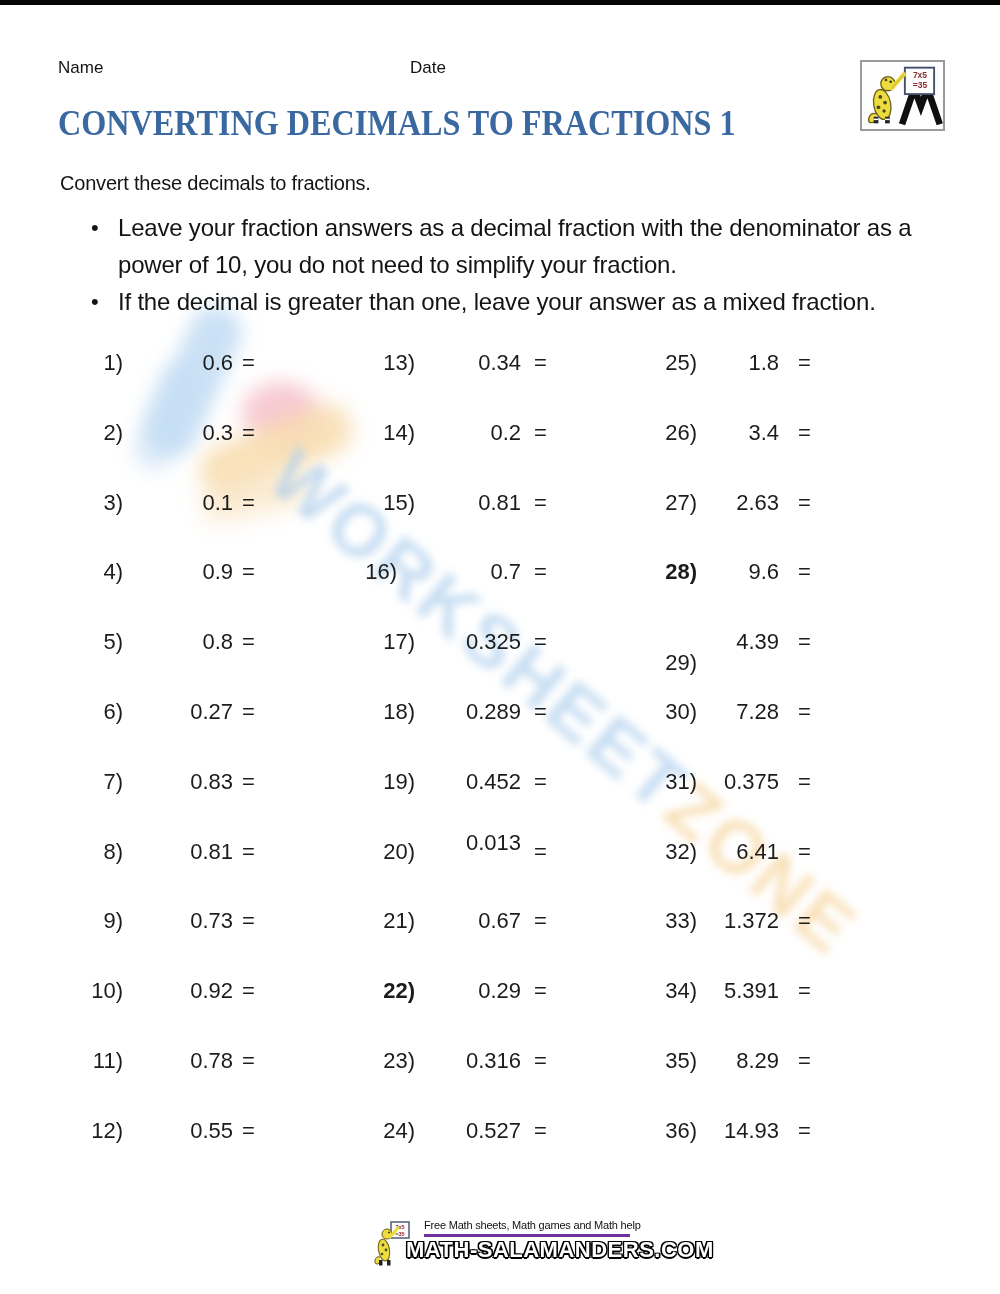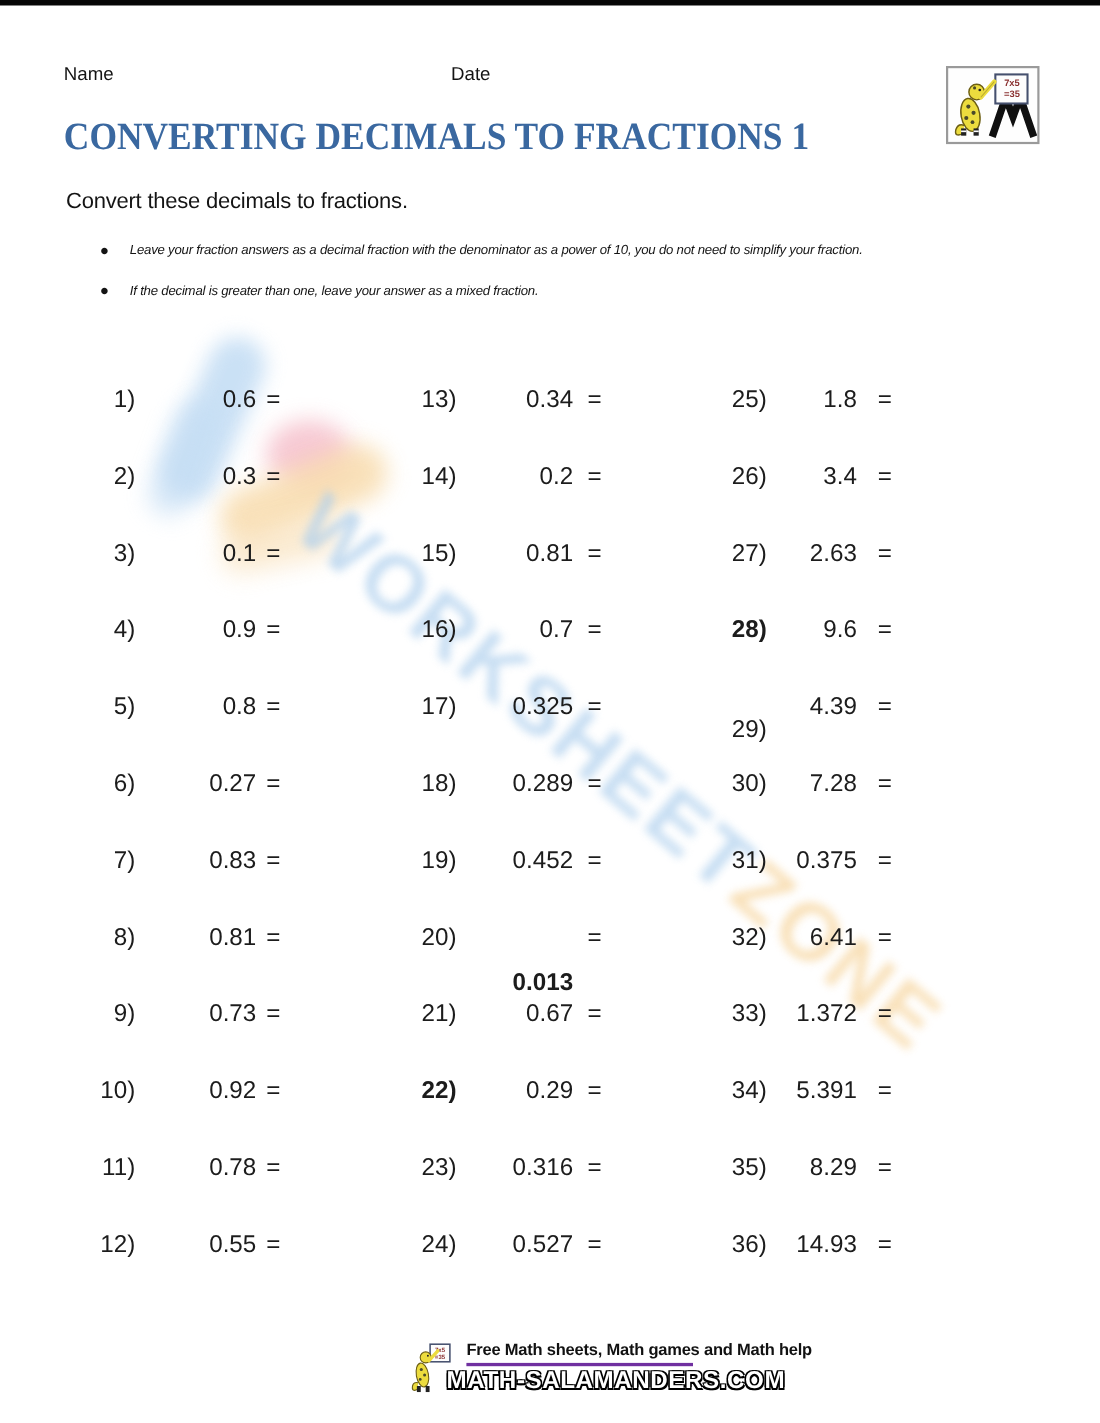--- a/index.html
+++ b/index.html
@@ -30,21 +30,21 @@
     position:absolute; left:58px; top:104px;
     font-family:"Liberation Serif", serif; font-weight:bold;
     font-size:35px; color:#3a68a0; white-space:nowrap;
     transform:scaleX(0.92); transform-origin:left top; letter-spacing:0px;
   }
 
   
   .intro { position:absolute; left:60px; top:172px; font-size:20px; color:#141414; letter-spacing:-0.2px; }
   .bullets { position:absolute; left:118px; top:209px; width:822px; list-style:none; }
   .bullets li {
-    position:relative; font-size:12px; line-height:37px; color:#141414; letter-spacing:-0.2px;font-style:italic;
+    position:relative; font-size:24px; line-height:37px; color:#141414; letter-spacing:-0.2px;
   }
   .bullets li::before {
     content:"\2022"; position:absolute; left:-27px; top:0;
     font-size:22px; color:#141414;
   }
 
   
   .wm { position:absolute; pointer-events:none; }
   .wm-blob-blue1   { left:168px; top:302px; width:52px;  height:158px; background:#b9d7f2; border-radius:28px; transform:rotate(24deg);  filter:blur(9px);  opacity:.75; }
   .wm-blob-blue2   { left:146px; top:362px; width:40px;  height:110px; background:#c4ddf4; border-radius:22px; transform:rotate(20deg);  filter:blur(10px); opacity:.6; }
@@ -64,21 +64,21 @@
   .problems-grid span {
     position:absolute; font-size:22px; line-height:26px; color:#1c1c1c; white-space:nowrap;
   }
   .p-num, .p-val { text-align:right; }
 
   
   .footer { position:absolute; left:372px; top:1219px; display:flex; align-items:flex-start; }
   .footer-logo { width:40px; height:50px; flex:0 0 auto; }
   .footer-logo svg { display:block; width:100%; height:100%; }
   .footer-right { margin-left:-6px; }
-  .footer-tagline { margin-left:18px; font-size:15px; font-weight:bold; color:#111; white-space:nowrap; letter-spacing:-0.2px; }
+  .footer-tagline { margin-left:18px; font-size:11px; font-weight:normal; color:#111; white-space:nowrap; letter-spacing:-0.2px; }
   .footer-rule { margin-left:18px; margin-top:3px; width:206px; height:3px; background:#7030a0; }
   .footer-site {
     margin-top:0px; font-size:22px; font-weight:bold; letter-spacing:0.5px; white-space:nowrap;
     color:#ffffff;
     text-shadow:-1.4px -1.4px 0 #000, 1.4px -1.4px 0 #000, -1.4px 1.4px 0 #000, 1.4px 1.4px 0 #000, 0 2px 0 #000;
   }
 </style>
 </head>
 <body>
 
@@ -171,34 +171,34 @@
       <span class="p-eq" style="left: 242px; top: 1118px;">=</span>
       <span class="p-num" style="left: 350px; top: 350px; width: 65px;">13)</span>
       <span class="p-val" style="left: 418px; top: 350px; width: 103px;">0.34</span>
       <span class="p-eq" style="left: 534px; top: 350px;">=</span>
       <span class="p-num" style="left: 350px; top: 420px; width: 65px;">14)</span>
       <span class="p-val" style="left: 418px; top: 420px; width: 103px;">0.2</span>
       <span class="p-eq" style="left: 534px; top: 420px;">=</span>
       <span class="p-num" style="left: 350px; top: 490px; width: 65px;">15)</span>
       <span class="p-val" style="left: 418px; top: 490px; width: 103px;">0.81</span>
       <span class="p-eq" style="left: 534px; top: 490px;">=</span>
-      <span class="p-num" style="left: 350px; top: 559px; width: 65px;">16)</span>
+      <span class="p-num" style="left: 332px; top: 559px; width: 65px;">16)</span>
       <span class="p-val" style="left: 418px; top: 559px; width: 103px;">0.7</span>
       <span class="p-eq" style="left: 534px; top: 559px;">=</span>
       <span class="p-num" style="left: 350px; top: 629px; width: 65px;">17)</span>
       <span class="p-val" style="left: 418px; top: 629px; width: 103px;">0.325</span>
       <span class="p-eq" style="left: 534px; top: 629px;">=</span>
       <span class="p-num" style="left: 350px; top: 699px; width: 65px;">18)</span>
       <span class="p-val" style="left: 418px; top: 699px; width: 103px;">0.289</span>
       <span class="p-eq" style="left: 534px; top: 699px;">=</span>
       <span class="p-num" style="left: 350px; top: 769px; width: 65px;">19)</span>
       <span class="p-val" style="left: 418px; top: 769px; width: 103px;">0.452</span>
       <span class="p-eq" style="left: 534px; top: 769px;">=</span>
       <span class="p-num" style="left: 350px; top: 839px; width: 65px;">20)</span>
-      <span class="p-val" style="left: 418px; top: 880px; width: 103px; font-weight: bold;">0.013</span>
+      <span class="p-val" style="left: 418px; top: 830px; width: 103px;">0.013</span>
       <span class="p-eq" style="left: 534px; top: 839px;">=</span>
       <span class="p-num" style="left: 350px; top: 908px; width: 65px;">21)</span>
       <span class="p-val" style="left: 418px; top: 908px; width: 103px;">0.67</span>
       <span class="p-eq" style="left: 534px; top: 908px;">=</span>
       <span class="p-num" style="left: 350px; top: 978px; width: 65px; font-weight: bold;">22)</span>
       <span class="p-val" style="left: 418px; top: 978px; width: 103px;">0.29</span>
       <span class="p-eq" style="left: 534px; top: 978px;">=</span>
       <span class="p-num" style="left: 350px; top: 1048px; width: 65px;">23)</span>
       <span class="p-val" style="left: 418px; top: 1048px; width: 103px;">0.316</span>
       <span class="p-eq" style="left: 534px; top: 1048px;">=</span>

